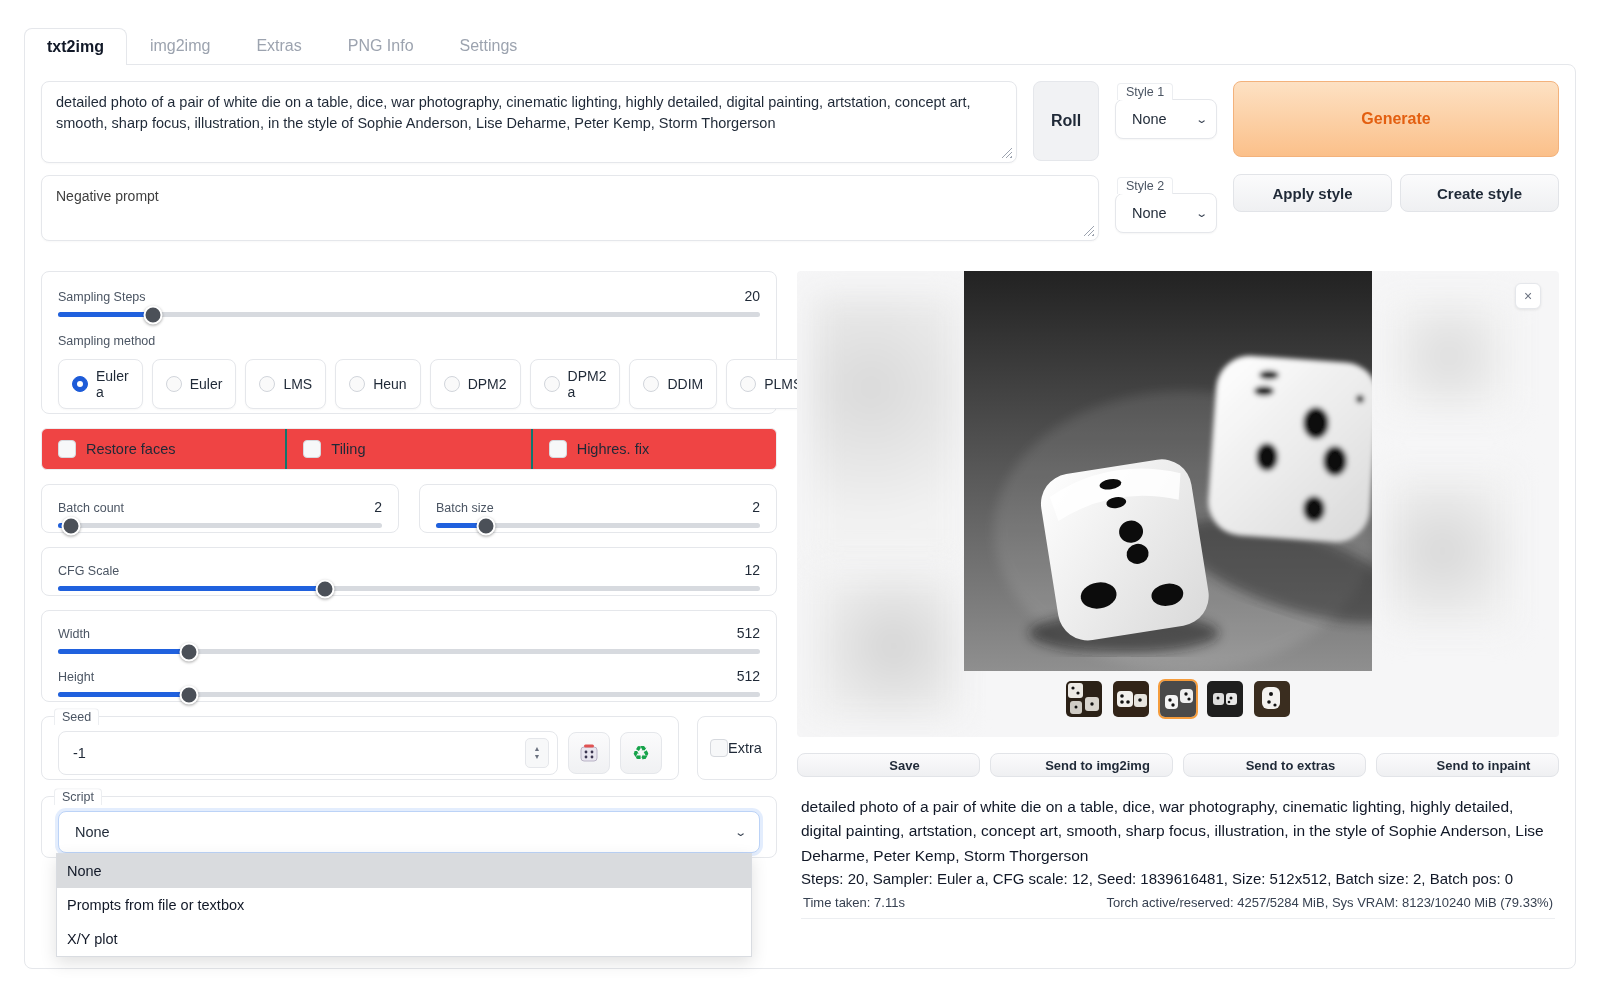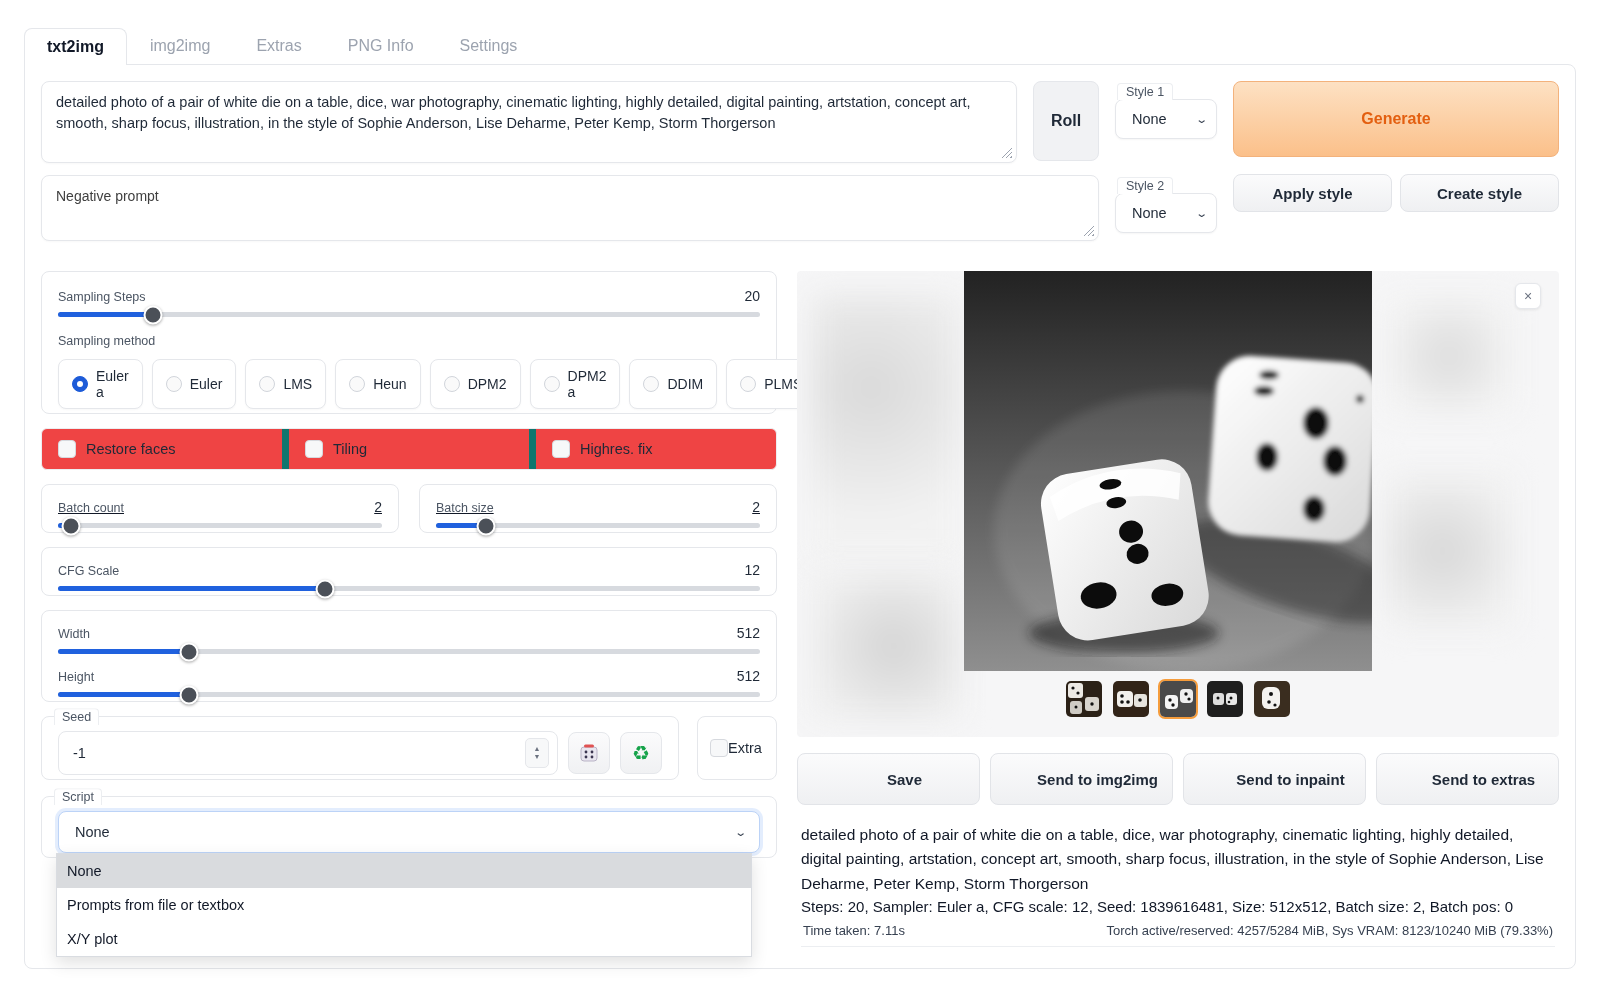--- a/index.html
+++ b/index.html
@@ -65,25 +65,25 @@
   .radio-row { display:flex; gap:9px; margin-top:10px; }
   .radio-chip { display:flex; align-items:center; gap:8px; border:1px solid #e5e7eb; border-radius:8px; background:#fff;
     padding:8px 13px; font-size:14px; color:#1f2937; cursor:pointer; box-shadow:0 1px 2px rgba(0,0,0,.03); }
   .rdot { width:16px; height:16px; border-radius:50%; border:1.5px solid #d1d5db; background:#fafafa; position:relative; flex:none; }
   .rdot.sel { background:#1d5bd8; border-color:#1d5bd8; }
   .rdot.sel::after { content:""; position:absolute; inset:4px; border-radius:50%; background:#fff; }
 
   
   .check-strip { display:flex; border:1px solid #eceef1; border-radius:6px; margin-bottom:14px; background:#ef4444; }
   .check-cell { flex:1; display:flex; align-items:center; gap:10px; padding:11px 16px; }
-  .check-cell + .check-cell { border-left:7px solid #0f766e; }
+  .check-cell + .check-cell { border-left:2px solid #0f766e; }
   .cbox { width:18px; height:18px; border:1.5px solid #d6d9de; border-radius:4px; background:#f7f8f9; flex:none; }
   .clabel { font-size:14.5px; color:#1f2937; }
 
-  .two-col { display:flex; gap:20px;text-decoration:underline; }
+  .two-col { display:flex; gap:20px; }
   .two-col .panel { flex:1; }
 
   
   .seed-row { display:flex; gap:18px; }
   .seed-panel { flex:1; display:flex; gap:10px; align-items:center; }
   .seed-input { flex:1; border:1px solid #e5e7eb; border-radius:8px; height:44px; display:flex; align-items:center;
     padding:0 8px 0 14px; font-size:14.5px; color:#1f2937; justify-content:space-between; }
   .stepper { width:24px; height:30px; border:1px solid #e5e7eb; border-radius:5px; background:#f7f8f9; display:flex;
     flex-direction:column; align-items:center; justify-content:center; font-size:8px; color:#6b7280; line-height:1.1; cursor:pointer; }
   .icon-btn { width:42px; height:42px; border:1px solid #e5e7eb; border-radius:8px; background:linear-gradient(180deg,#fbfbfc,#f0f1f3);
@@ -108,21 +108,21 @@
   .main-img { position:absolute; left:167px; top:0; width:408px; height:400px; }
   .close-btn { position:absolute; right:18px; top:12px; width:26px; height:26px; background:#fff; border:1px solid #e5e7eb;
     border-radius:6px; box-shadow:0 1px 3px rgba(0,0,0,.08); display:flex; align-items:center; justify-content:center;
     color:#6b7280; font-size:14px; cursor:pointer; z-index:5; }
   .thumbs { position:absolute; left:0; right:0; top:408px; display:flex; gap:7px; justify-content:center; }
   .thumb-sq { width:40px; height:40px; border-radius:7px; border:2px solid transparent; overflow:hidden; cursor:pointer; flex:none; }
   .thumb-sq.sel { border-color:#f59c3c; }
   .thumb-sq svg { display:block; }
 
   .out-btns { display:flex; gap:10px; margin-top:16px; }
-  .out-btns .gray-btn { height:52px; font-size:15px;padding-left:32px; }
+  .out-btns .gray-btn { height:24px; font-size:13px;padding-left:32px; }
 
   .out-text { margin-top:18px; padding:0 4px; }
   .out-prompt { font-size:15.5px; line-height:1.58; color:#111827; }
   .out-params { font-size:15px; margin-top:2px; color:#111827; }
   .out-meta { display:flex; justify-content:space-between; margin-top:6px; padding:2px 2px 8px; border-bottom:1px solid #eceef1;
     font-size:13px; color:#374151; }
 </style>
 </head>
 <body>
 
@@ -455,22 +455,22 @@
                   <circle cx="15" cy="21" r="1.8" fill="#111"></circle>
                   <circle cx="21" cy="24" r="1.6" fill="#111"></circle>
                 </svg>
             </div>
           </div>
         </div>
 
         <div class="out-btns">
           <button class="gray-btn">Save</button>
           <button class="gray-btn">Send to img2img</button>
+          <button class="gray-btn">Send to extras</button>
           <button class="gray-btn">Send to inpaint</button>
-          <button class="gray-btn">Send to extras</button>
         </div>
 
         <div class="out-text">
           <div class="out-prompt">detailed photo of a pair of white die on a table, dice, war photography, cinematic lighting, highly detailed, digital painting, artstation, concept art, smooth, sharp focus, illustration, in the style of Sophie Anderson, Lise Deharme, Peter Kemp, Storm Thorgerson</div>
           <div class="out-params">Steps: 20, Sampler: Euler a, CFG scale: 12, Seed: 1839616481, Size: 512x512, Batch size: 2, Batch pos: 0</div>
           <div class="out-meta">
             <span>Time taken: 7.11s</span>
             <span>Torch active/reserved: 4257/5284 MiB, Sys VRAM: 8123/10240 MiB (79.33%)</span>
           </div>
         </div>

